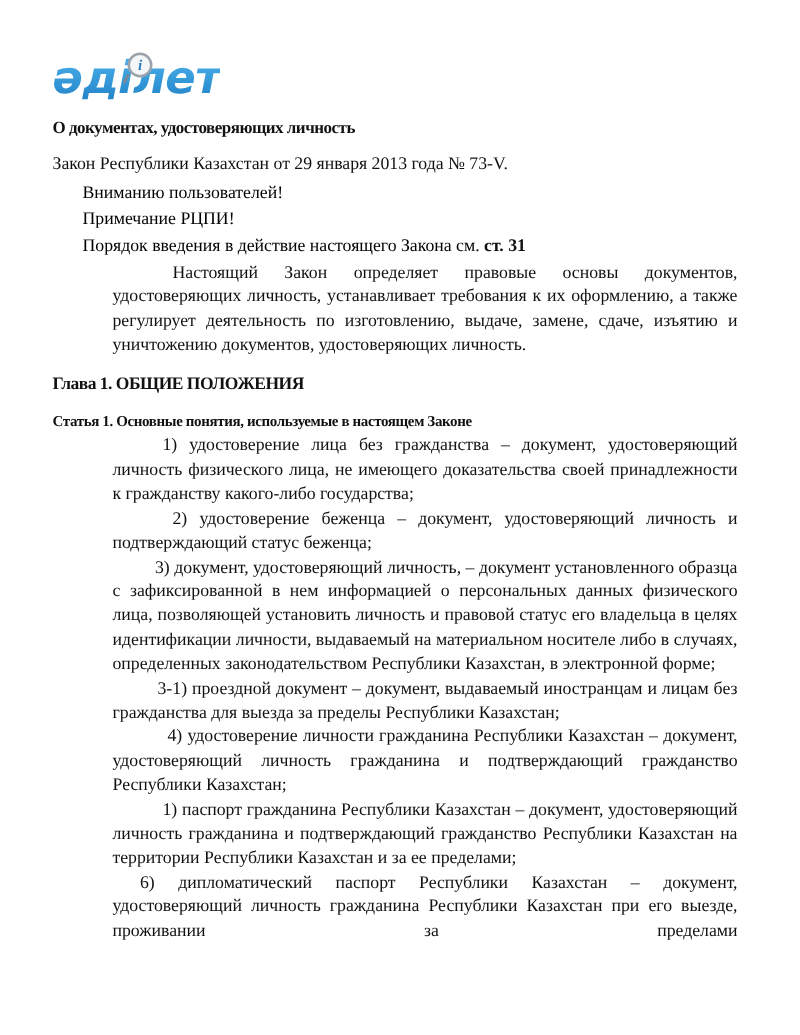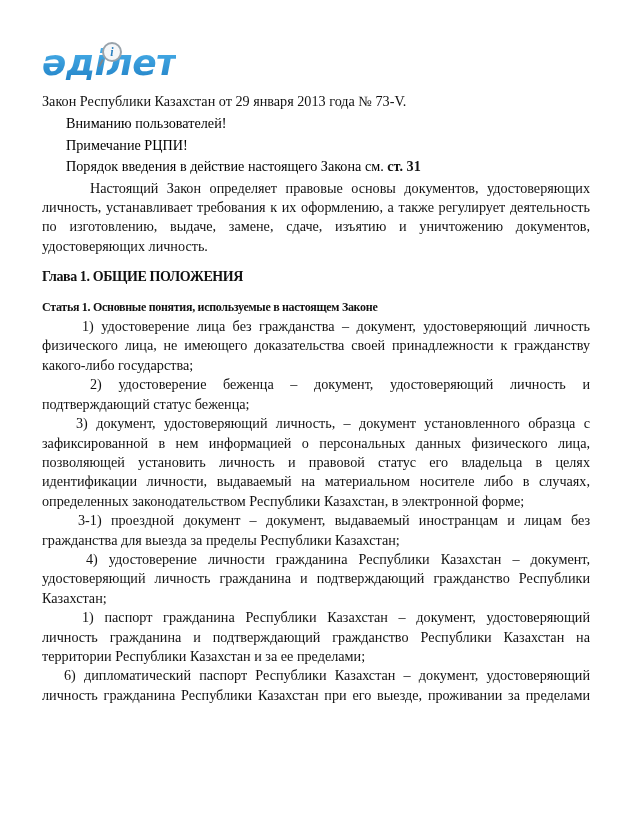--- a/index.html
+++ b/index.html
@@ -38,21 +38,21 @@
     }
     .title {
       font-weight: bold; font-size: 13.6px; letter-spacing: -0.4px;
       margin: 0 0 11px 0;
     }
     .subtitle { margin: 0 0 3px 0; }
     .red { color: #000000; }
     .notice { padding-left: 24px; margin: 0 0 2px 0; }
     .notice .black { color: #111; font-weight: bold; }
     p { margin: 0; }
-    .para { text-align: justify; text-indent: 24px; }
+    .para { text-align: justify; text-indent: 24px; margin-left: 48px; }
     .indent36 { text-indent: 36px; }
     .indent48 { text-indent: 48px; }
     .indent34 { text-indent: 34px; }
     .indent44 { text-indent: 44px; }
     .indent40 { text-indent: 40px; }
     .indent22 { text-indent: 22px; }
     .chapter {
       font-weight: bold; font-size: 14px; letter-spacing: -0.4px;
       margin: 11px 0 11px 0;
     }
@@ -65,20 +65,21 @@
 </head>
 <body>
 
 <div class="logo">
   <div class="logo-text">әділет</div>
   <div class="logo-lens">i</div>
   <div class="logo-handle"></div>
 </div>
 
 <div class="page">
+  <div class="title">О документах, удостоверяющих личность</div>
   <p class="subtitle">Закон Республики Казахстан от 29 января 2013 года № 73-V.</p>
 
   <p class="notice red">
     <span>Вниманию пользователей!</span>
   </p>
   <p class="notice red">
     <span>Примечание РЦПИ!</span>
   </p>
   <p class="notice">
     <span class="red">Порядок введения в действие настоящего Закона см.</span><span class="black"> ст. 31</span>

